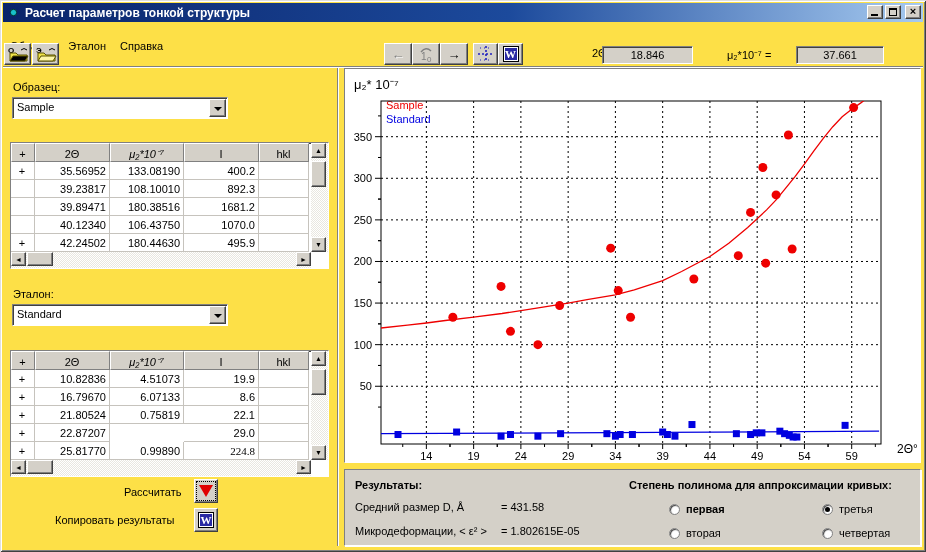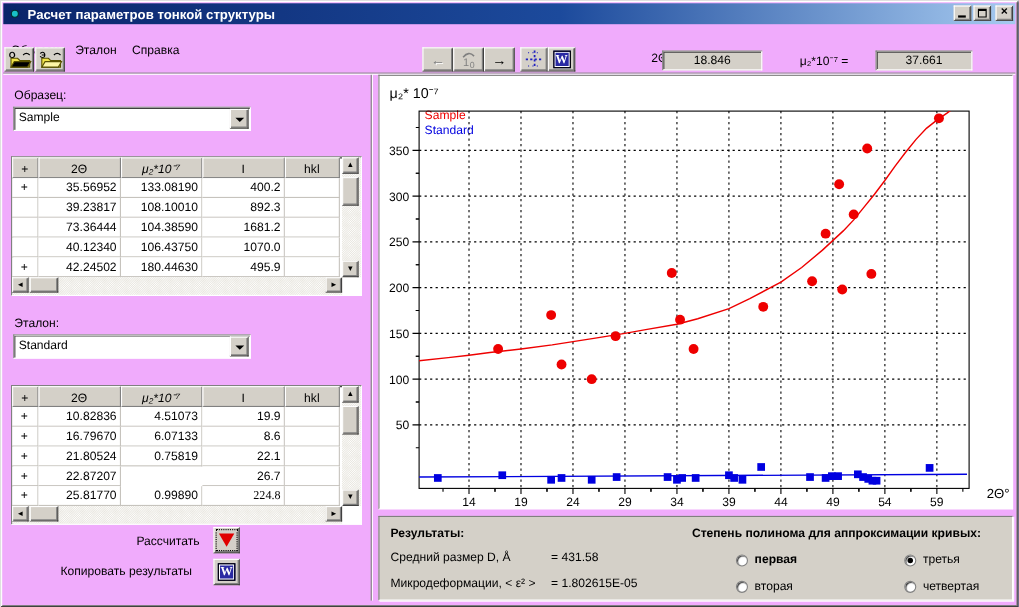--- a/index.html
+++ b/index.html
@@ -1,18 +1,18 @@
 <!DOCTYPE html>
 <html><head>
 <meta charset="utf-8">
 <style>
   html,body{margin:0;padding:0;background:#3a6ea5;}
   *{box-sizing:border-box;}
   .win{
-    position:relative;width:926px;height:552px;background:#f0abfc;
+    position:relative;width:926px;height:552px;background:#fde047;
     font-family:"Liberation Sans",sans-serif;font-size:11px;color:#000;
     box-shadow: inset 1px 1px 0 #dfdfdf, inset -1px -1px 0 #404040,
                 inset 2px 2px 0 #fff, inset -2px -2px 0 #808080;
     overflow:hidden;
   }
   
   .titlebar{position:absolute;left:3px;top:3px;right:3px;height:19px;
     background:linear-gradient(90deg,#0A246A 0%,#1c4a9c 55%,#A6CAF0 100%);
     display:flex;align-items:center;padding:0 3px;}
   .title-text{color:#fff;font-weight:bold;font-size:12px;margin-left:4px;white-space:nowrap;}
@@ -215,22 +215,22 @@
         </div>
         <div class="trow">
           <div class="tcell c0" style="width: 24px;"></div>
           <div class="tcell num" style="width: 75px;">39.23817</div>
           <div class="tcell num" style="width: 74px;">108.10010</div>
           <div class="tcell num" style="width: 75px;">892.3</div>
           <div class="tcell " style="width: 50px;"></div>
         </div>
         <div class="trow">
           <div class="tcell c0" style="width: 24px;"></div>
-          <div class="tcell num" style="width: 75px;">73.36444</div>
-          <div class="tcell num" style="width: 74px;">104.38590</div>
+          <div class="tcell num" style="width: 75px;">39.89471</div>
+          <div class="tcell num" style="width: 74px;">180.38516</div>
           <div class="tcell num" style="width: 75px;">1681.2</div>
           <div class="tcell " style="width: 50px;"></div>
         </div>
         <div class="trow">
           <div class="tcell c0" style="width: 24px;"></div>
           <div class="tcell num" style="width: 75px;">40.12340</div>
           <div class="tcell num" style="width: 74px;">106.43750</div>
           <div class="tcell num" style="width: 75px;">1070.0</div>
           <div class="tcell " style="width: 50px;"></div>
         </div>
@@ -287,21 +287,21 @@
           <div class="tcell c0" style="width: 24px;">+</div>
           <div class="tcell num" style="width: 75px;">21.80524</div>
           <div class="tcell num" style="width: 74px;">0.75819</div>
           <div class="tcell num" style="width: 75px;">22.1</div>
           <div class="tcell " style="width: 50px;"></div>
         </div>
         <div class="trow">
           <div class="tcell c0" style="width: 24px;">+</div>
           <div class="tcell num" style="width: 75px;">22.87207</div>
           <div class="tcell num" style="width: 74px; margin-top: 34px;">1.78765</div>
-          <div class="tcell num" style="width: 75px;">26.7</div>
+          <div class="tcell num" style="width: 75px;">29.0</div>
           <div class="tcell " style="width: 50px;"></div>
         </div>
         <div class="trow">
           <div class="tcell c0" style="width: 24px;">+</div>
           <div class="tcell num" style="width: 75px; text-align: right;">25.81770</div>
           <div class="tcell num" style="width: 74px;">0.99890</div>
           <div class="tcell num" style="width: 75px; font-family: Liberation Serif, serif;">224.8</div>
           <div class="tcell " style="width: 50px;"></div>
         </div>
       </div>

